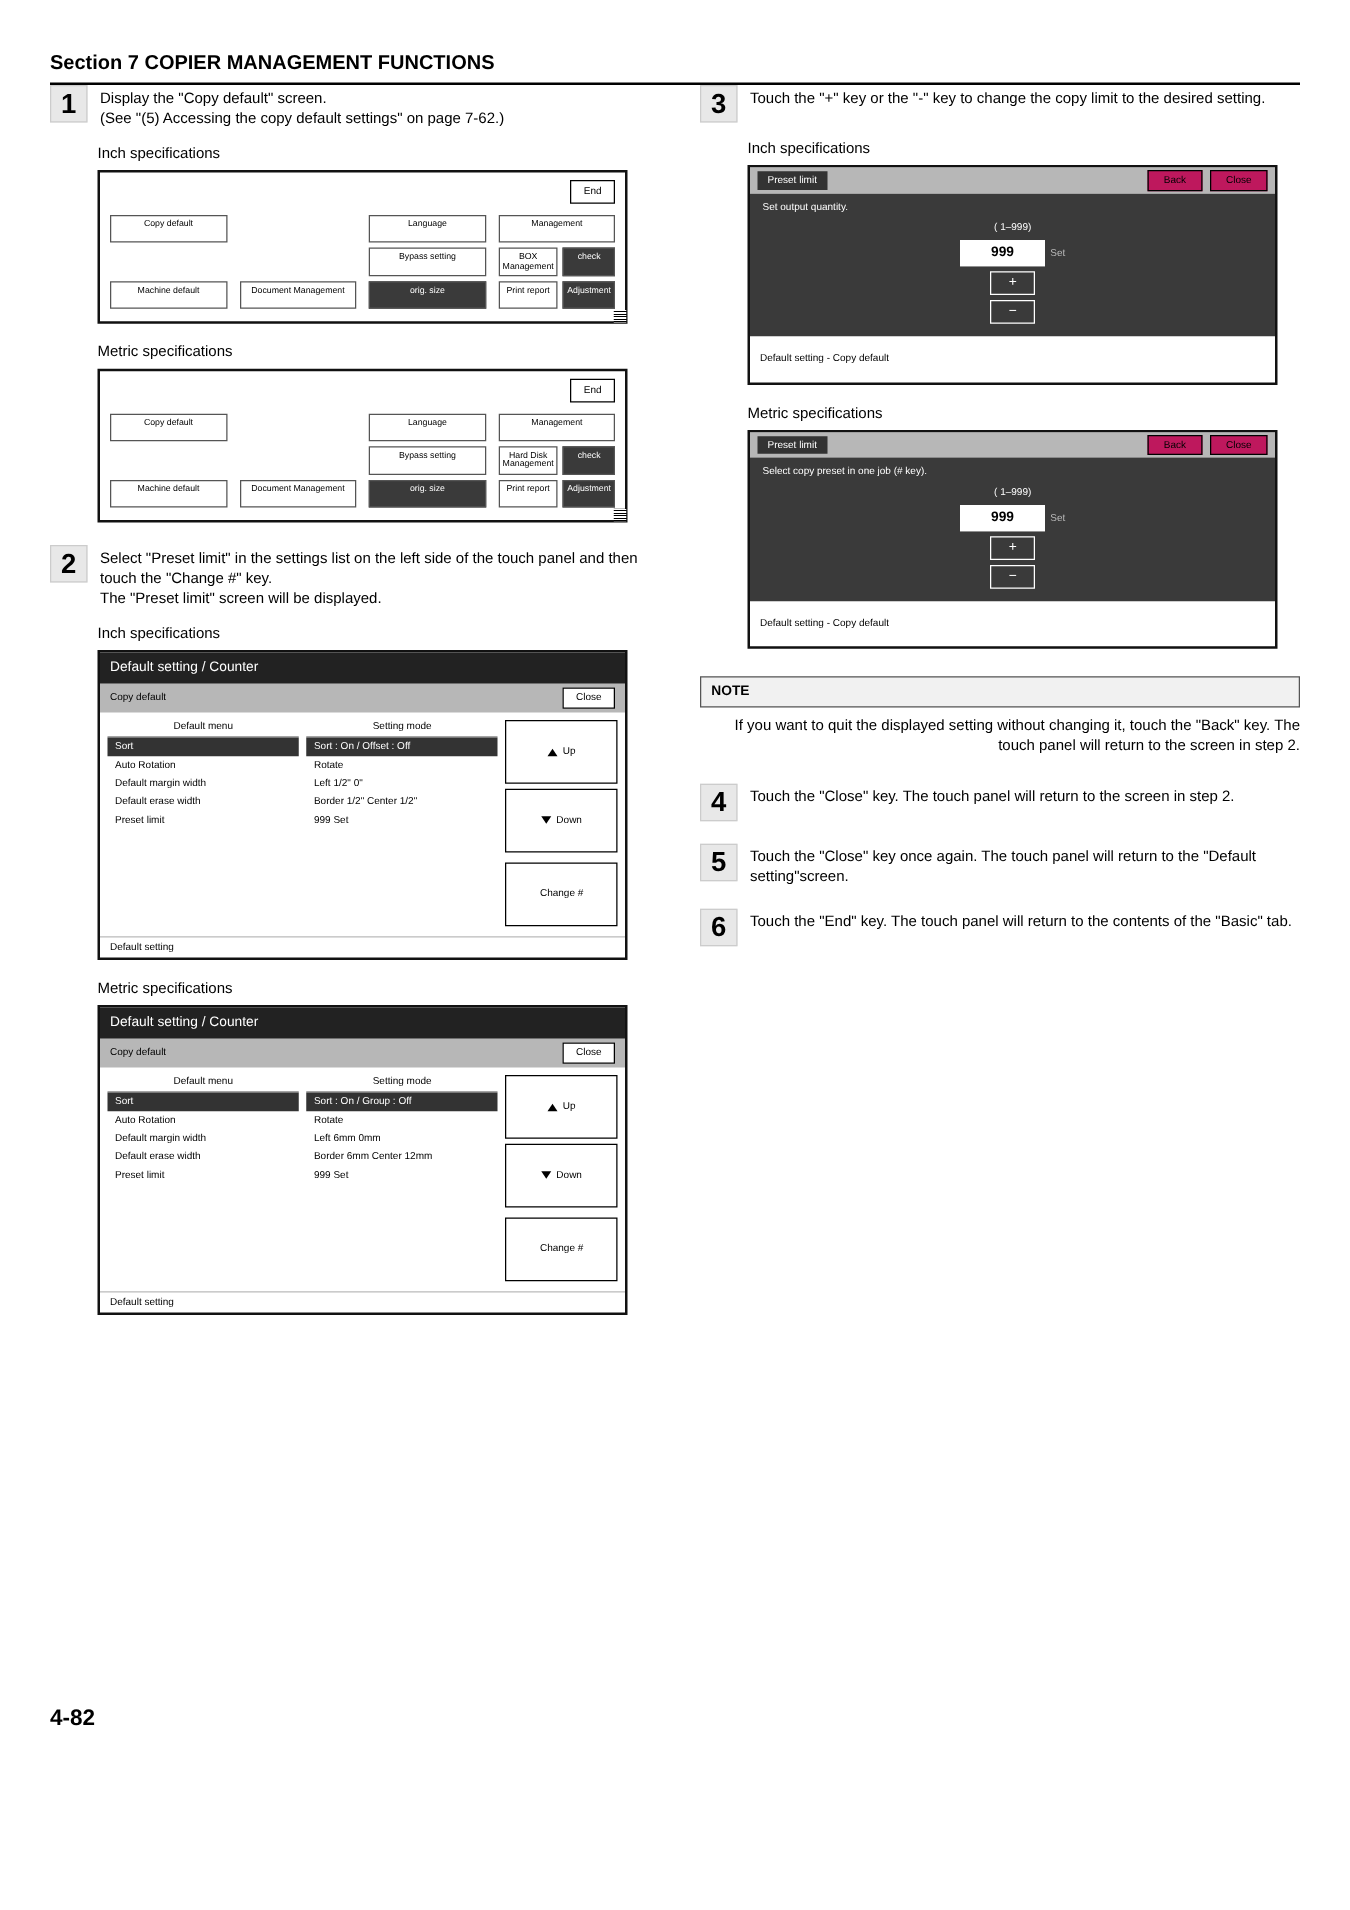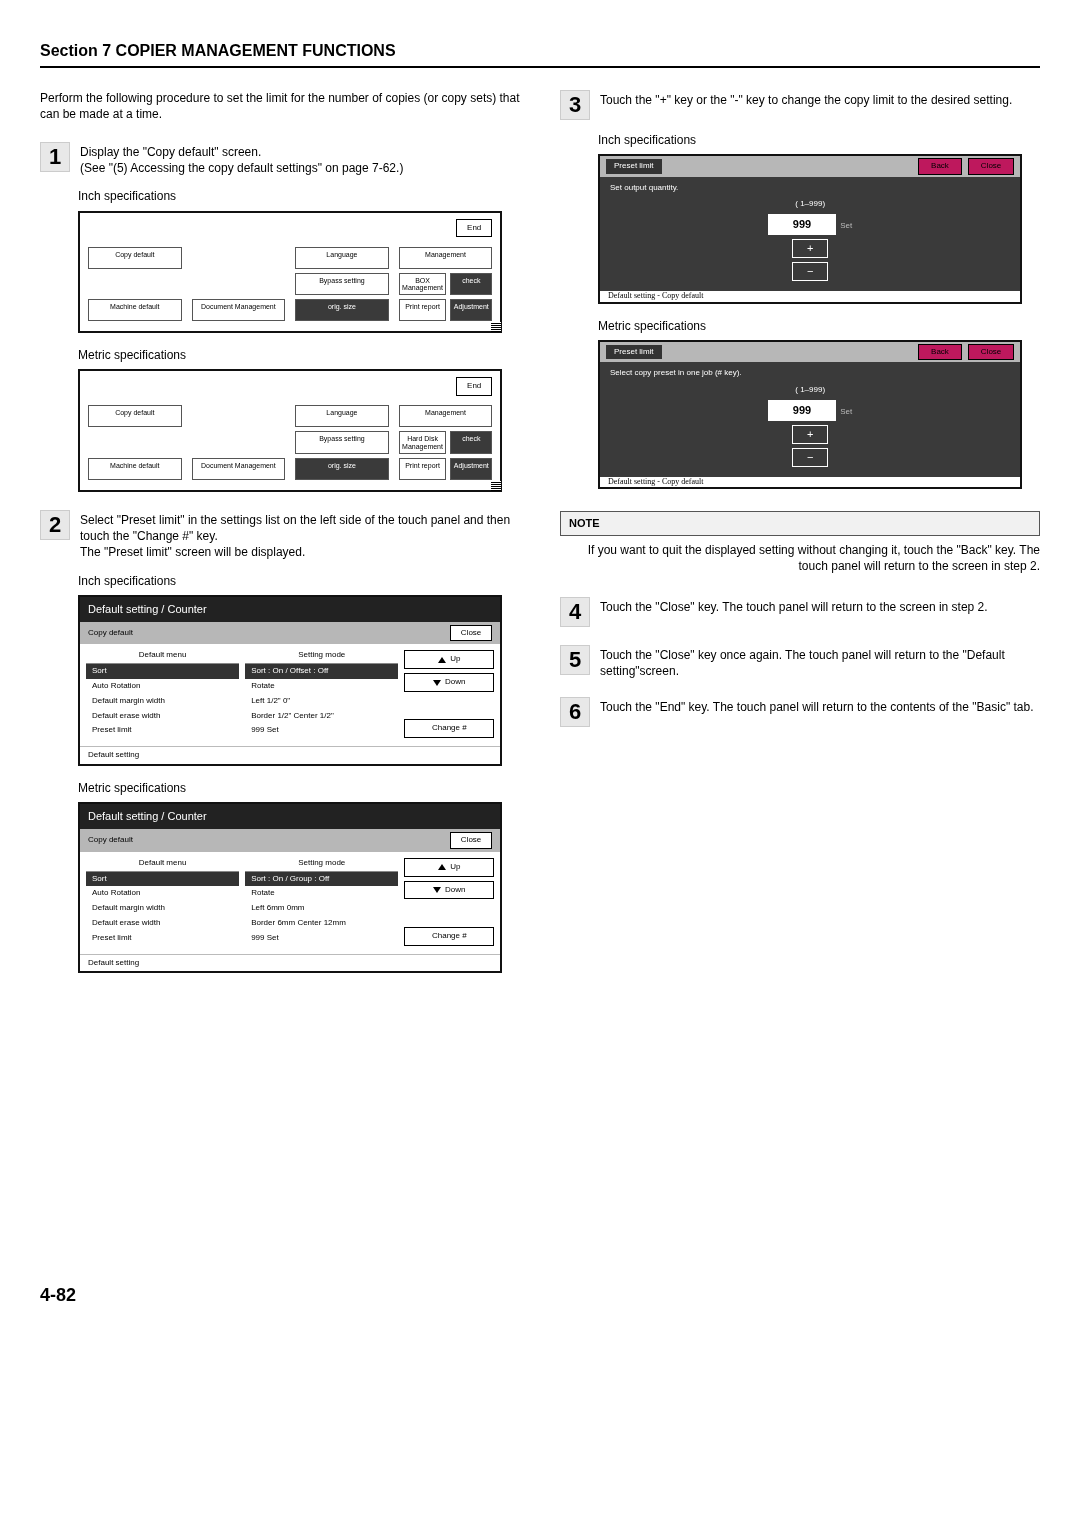--- a/index.html
+++ b/index.html
@@ -11,21 +11,20 @@
     padding: 40px 40px 30px 40px;
     width: 1080px;
     box-sizing: border-box;
     line-height: 1.35;
   }
   .section-header {
     font-size: 16px;
     font-weight: bold;
     border-bottom: 2px solid #000;
     padding-bottom: 4px;
-    margin-bottom: 22px;
   }
   .columns {
     display: flex;
     gap: 40px;
   }
   .col {
     flex: 1;
     min-width: 0;
   }
   .bullet-title {
@@ -167,21 +166,21 @@
     width: 90px;
     display: flex;
     flex-direction: column;
     gap: 4px;
     align-items: stretch;
     padding-top: 2px;
   }
   .small-btn {
     border: 1px solid #000;
     font-size: 8px;
-    padding: 3px 4px;
+    padding: 19px 4px;
     text-align: center;
     background: #fff;
     display: flex;
     align-items: center;
     justify-content: center;
     gap: 4px;
   }
   .tri-up, .tri-down {
     width: 0; height: 0;
     border-left: 4px solid transparent;
@@ -261,22 +260,21 @@
     border: 1px solid #fff;
     background: #3a3a3a;
     color: #fff;
     width: 34px;
     text-align: center;
     padding: 1px 0;
     font-size: 11px;
   }
   .preset-footer {
     font-size: 8px;
-    padding: 0 8px;
-    font-family: Liberation Serif, serif;
+    padding: 13px 8px;
   }
   .note-box {
     border: 1px solid #555;
     font-size: 11px;
     font-weight: bold;
     padding: 4px 8px;
     margin: 22px 0 6px 0;
     background: #f1f1f1;
   }
   .note-text {
@@ -292,21 +290,20 @@
 </style>
 </head>
 <body>
 
 <div class="section-header">Section 7  COPIER MANAGEMENT FUNCTIONS</div>
 
 <div class="columns">
 
   <div class="col">
 
-    <div class="intro">Perform the following procedure to set the limit for the number of copies (or copy sets) that can be made at a time.</div>
 
     <div class="step">
       <div class="step-num">1</div>
       <div class="step-text">
         <span>Display the "Copy default" screen.</span><br>
         <span>(See "(5) Accessing the copy default settings" on page 7-62.)</span>
       </div>
     </div>
 
     <div class="spec-label" style="margin-left:38px">Inch specifications</div>

